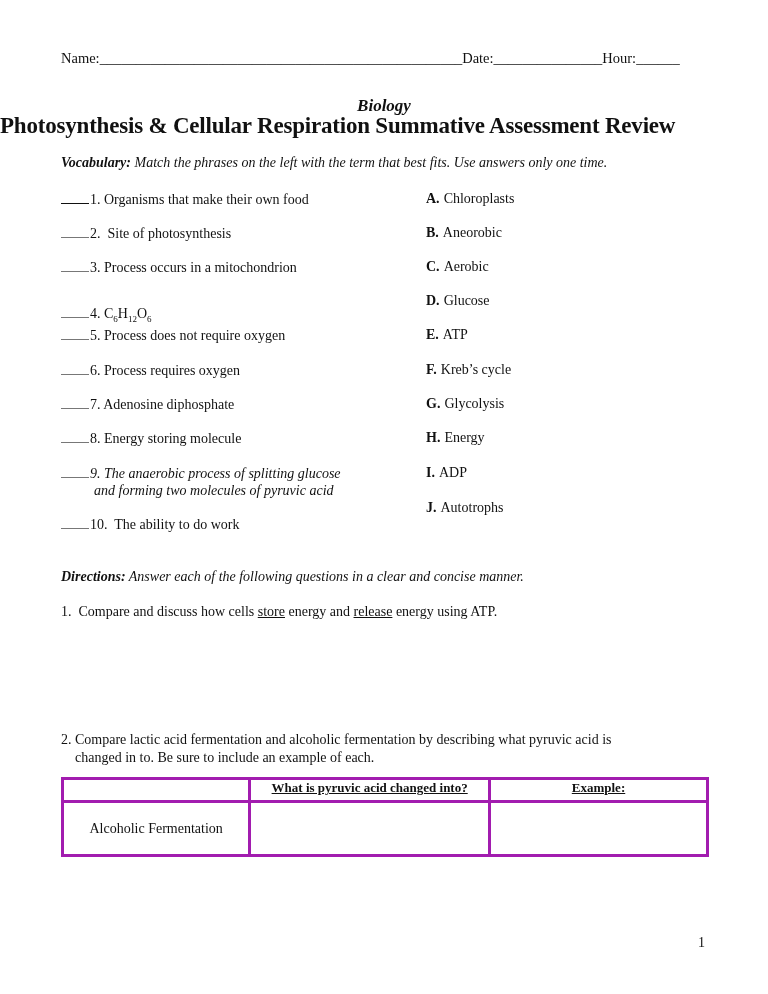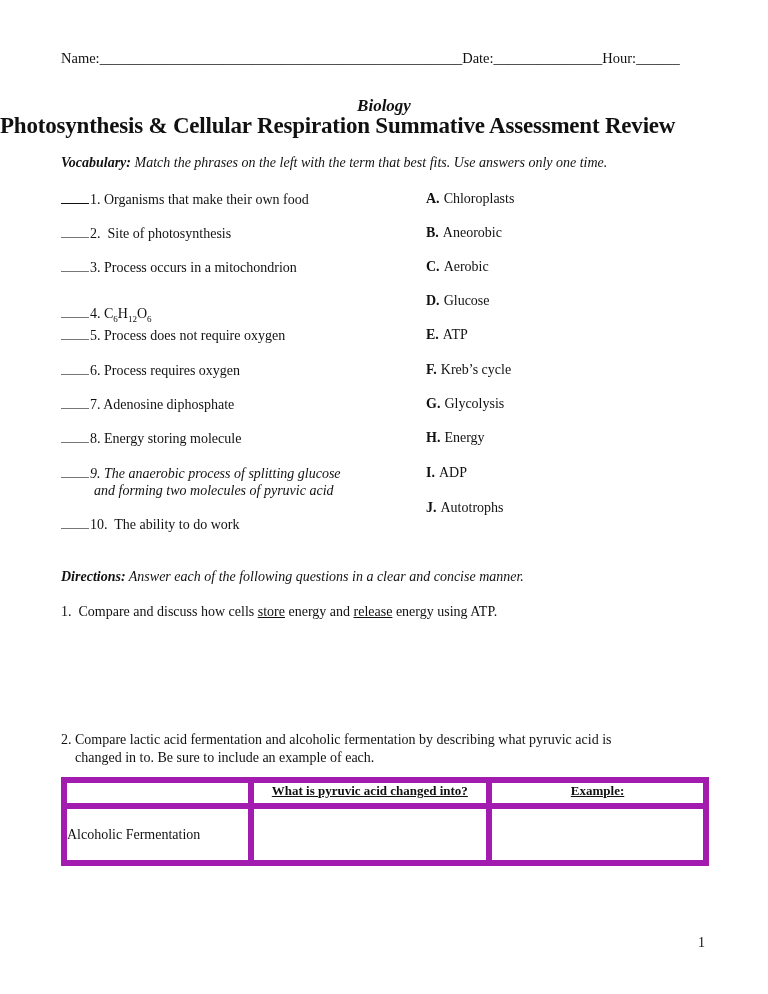--- a/index.html
+++ b/index.html
@@ -13,23 +13,23 @@
   .instr i { font-style:italic; }
   .item { left:61px; font-size:14px; white-space:nowrap; line-height:17px; }
   .blank { display:inline-block; width:28px; border-bottom:1px solid #777; height:12px; vertical-align:baseline; margin-right:1px; }
   .blank.dark { border-bottom-color:#111; }
   .opt { left:426px; font-size:14px; white-space:nowrap; }
   .opt b { margin-right:4px; }
   .indent { display:block; padding-left:33px; }
   .q { left:61px; font-size:14px; line-height:18px; }
   .u { text-decoration:underline; }
   table.resp { position:absolute; left:61px; top:777px; width:648px; border-collapse:collapse; font-size:14px; }
-  table.resp td, table.resp th { border:6px solid #a21caf; padding:0; }
+  table.resp td, table.resp th { border:3px solid #a21caf; padding:0; }
   table.resp th { height:20px; font-weight:bold; font-size:13px; text-decoration:underline; text-align:center; vertical-align:top; }
-  table.resp td { height:51px; text-align:left; vertical-align:middle;font-family:Liberation Serif, serif; }
+  table.resp td { height:51px; text-align:center; vertical-align:middle;font-family:Liberation Serif, serif; }
   .pagenum { top:935px; left:698px; font-size:14px; }
 </style>
 </head>
 <body>
 
 <div class="abs hdr">
   <span>Name:</span><span>__________________________________________________</span><span>Date:</span><span>_______________</span><span>Hour:</span><span>______</span>
 </div>
 
 <div class="abs subject">Biology</div>

